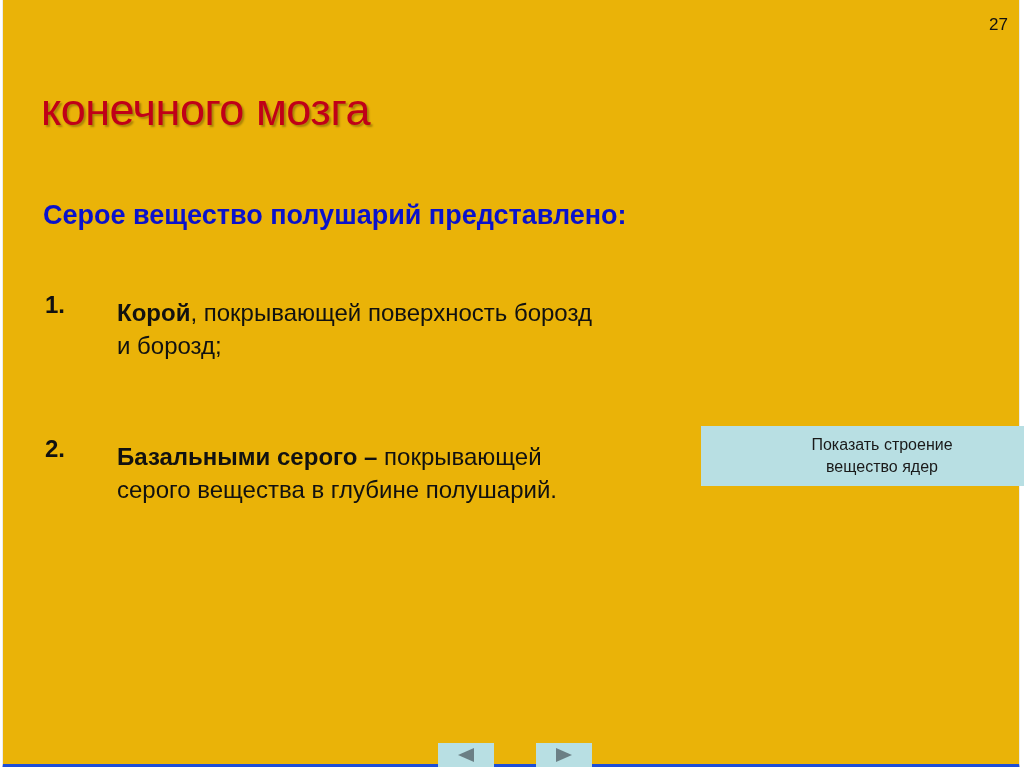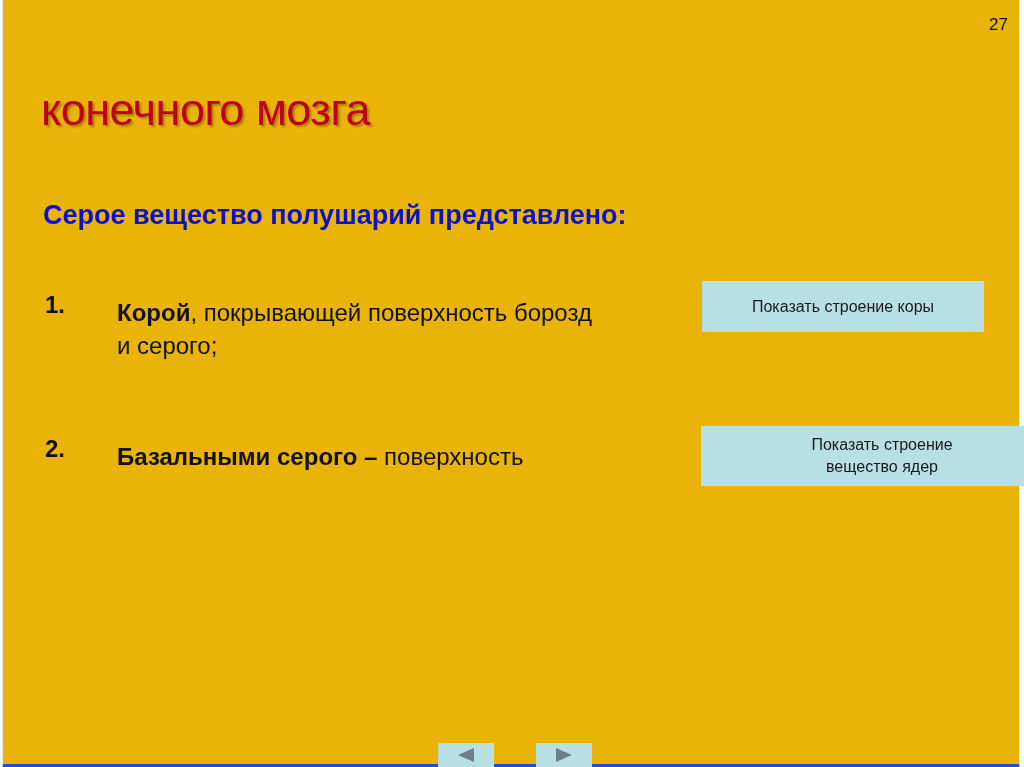--- a/index.html
+++ b/index.html
@@ -57,34 +57,32 @@
     <br>
     <span>конечного мозга</span>
   </h1>
 
   <h2 class="subtitle">Серое вещество полушарий представлено:</h2>
 
   <div class="item item1">
     <span class="num">1.</span>
     <div class="text">
       <b>Корой</b><span>, покрывающей поверхность борозд</span><br>
-      <span>и серого;</span>
+      <span>и борозд;</span>
     </div>
   </div>
 
   <div class="item item2">
     <span class="num">2.</span>
     <div class="text">
-      <b>Базальными серого –</b><span> поверхность</span><br>
+      <b>Базальными серого –</b><span> покрывающей</span><br>
+      <span>серого вещества в глубине полушарий.</span>
     </div>
   </div>
 
-  <div class="btn btn1">
-    <span>Показать строение коры</span>
-  </div>
 
   <div class="btn btn2">
     <span>
       <span>Показать строение</span><br>
       <span>вещество ядер</span>
     </span>
   </div>
 
   <div class="nav-btn nav-prev">
     <svg width="20" height="16" viewBox="0 0 20 16">

